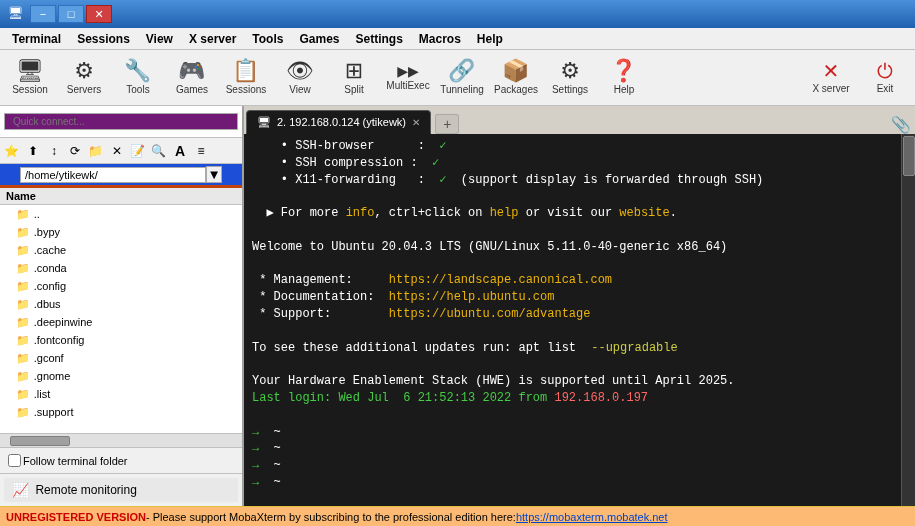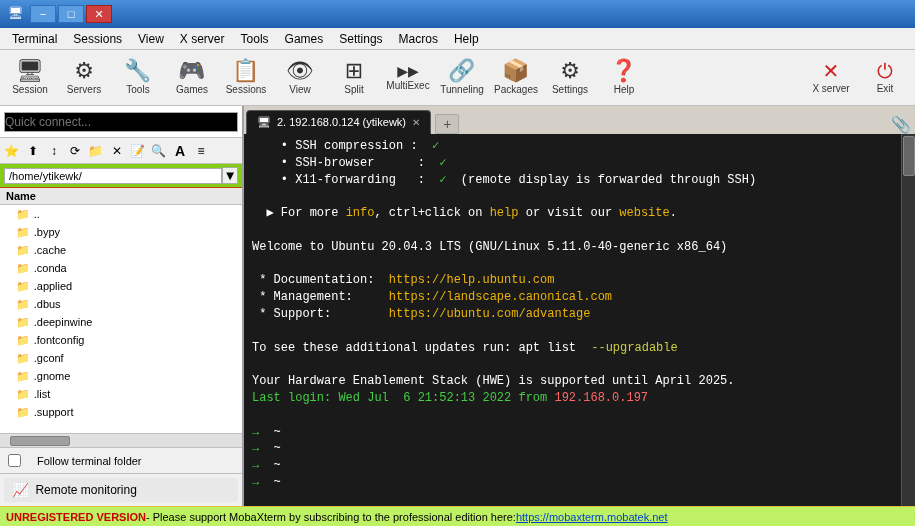--- a/index.html
+++ b/index.html
@@ -25,20 +25,21 @@
     .title-btn.close { background: #d04040; border-color: #a02020; }
 
     
     .menu-bar {
       background: #f0f0f0;
       border-bottom: 1px solid #c0c0c0;
       height: 22px;
       display: flex;
       align-items: center;
       padding: 0 4px;
+      font-weight: bold;
     }
     .menu-item {
       padding: 2px 8px;
       cursor: pointer;
       font-size: 12px;
       color: #000;
       height: 100%;
       display: flex;
       align-items: center;
     }
@@ -87,45 +88,45 @@
     
     .quick-connect {
       background: white;
       border-bottom: 1px solid #c0c0c0;
       padding: 4px;
       height: 32px;
       display: flex;
       align-items: center;
     }
     .quick-connect input {
-      flex: 1; border: 1px solid #aaa; padding: 2px 0; font-size: 12px;
-      background: #000000; color: #aaa;
+      flex: 1; border: 1px solid #aaa; padding: 2px 8px; font-size: 10px;
+      background: #701a75; color: #aaa;
     }
 
     
     .fb-toolbar {
       background: #f0f0f0;
       border-bottom: 1px solid #c0c0c0;
       height: 26px;
       display: flex;
       align-items: center;
       padding: 0 2px;
       gap: 1px;
     }
     .fb-btn {
       width: 20px; height: 20px; cursor: pointer; border: 1px solid transparent;
       display: flex; align-items: center; justify-content: center; font-size: 12px;
       border-radius: 2px;
     }
 
     
     .path-bar {
-      background: #84cc16;
-      border-bottom: 1px solid #c2410c;
-      padding: 2px 4px;
+      background: #1d4ed8;
+      border-bottom: 3px solid #c2410c;
+      padding: 2px 20px;
       height: 24px;
       display: flex;
       align-items: center;
     }
     .path-input {
       flex: 1; border: 1px solid #aaa; padding: 1px 4px; font-size: 11px;
       background: white;
     }
     .path-dropdown { width: 16px; cursor: pointer; border: 1px solid #aaa; background: #f0f0f0; }
 
@@ -158,21 +159,21 @@
 
     
     .left-bottom {
       border-top: 1px solid #c0c0c0;
       background: #f0f0f0;
     }
     .follow-folder {
       display: flex;
       align-items: center;
       padding: 6px 8px;
-      gap: 16px;
+      gap: 2px;
       border-bottom: 1px solid #c0c0c0;
     }
     .follow-folder input[type=checkbox] { cursor: pointer; }
     .follow-folder label { font-size: 11px; cursor: pointer; }
     .remote-monitoring {
       display: flex;
       align-items: center;
       padding: 4px 8px;
       gap: 6px;
       cursor: pointer;
@@ -270,21 +271,21 @@
     .t-green { color: #44cc44; }
     .t-white { color: #ffffff; }
     .t-link { color: #eab308; cursor: pointer; }
     .t-yellow { color: #cccc44; margin-left: 8px; }
     .t-red { color: #ff6666; margin-top: 28px; }
     .terminal-line { white-space: pre; font-size: 12px; }
 
     
     .status-bar {
       height: 20px;
-      background: #bef264;
+      background: #fdba74;
       border-top: 1px solid #e0c040;
       display: flex;
       align-items: center;
       padding: 0 6px;
       font-size: 11px;
       color: #000;
     }
     .status-unreg { color: #cc0000; font-weight: bold; }
     .status-link { color: #0044cc; text-decoration: underline; cursor: pointer; }
   </style>
@@ -411,21 +412,21 @@
       <div class="file-item">
         <span class="file-icon folder-icon">📁</span>
         <span>.cache</span>
       </div>
       <div class="file-item">
         <span class="file-icon folder-icon">📁</span>
         <span>.conda</span>
       </div>
       <div class="file-item">
         <span class="file-icon folder-icon">📁</span>
-        <span>.applied</span>
+        <span>.config</span>
       </div>
       <div class="file-item">
         <span class="file-icon folder-icon">📁</span>
         <span>.dbus</span>
       </div>
       <div class="file-item">
         <span class="file-icon folder-icon">📁</span>
         <span>.deepinwine</span>
       </div>
       <div class="file-item">
@@ -472,30 +473,30 @@
       <div class="tab active">
         <span>🖥</span>
         <span>2. 192.168.0.124 (ytikewk)</span>
         <span class="tab-close">✕</span>
       </div>
       <div class="tab-add">+</div>
       <div class="tab-paperclip">📎</div>
     </div>
 
     <div class="terminal">
+      <div class="terminal-line"><span class="t-white">    • SSH-browser      :  </span><span class="t-green">✓</span></div>
       <div class="terminal-line"><span class="t-white">    • SSH compression :  </span><span class="t-green">✓</span></div>
-      <div class="terminal-line"><span class="t-white">    • SSH-browser      :  </span><span class="t-green">✓</span></div>
-      <div class="terminal-line"><span class="t-white">    • X11-forwarding   :  </span><span class="t-green">✓</span><span class="t-white">  (remote display is forwarded through SSH)</span></div>
+      <div class="terminal-line"><span class="t-white">    • X11-forwarding   :  </span><span class="t-green">✓</span><span class="t-white">  (support display is forwarded through SSH)</span></div>
       <div class="terminal-line">&nbsp;</div>
       <div class="terminal-line"><span class="t-white">  ▶ For more </span><span class="t-link">info</span><span class="t-white">, ctrl+click on </span><span class="t-link">help</span><span class="t-white"> or visit our </span><span class="t-link">website</span><span class="t-white">.</span></div>
       <div class="terminal-line">&nbsp;</div>
       <div class="terminal-line"><span class="t-white">Welcome to Ubuntu 20.04.3 LTS (GNU/Linux 5.11.0-40-generic x86_64)</span></div>
       <div class="terminal-line">&nbsp;</div>
+      <div class="terminal-line"><span class="t-white"> * Management:     </span><span class="t-link">https://landscape.canonical.com</span></div>
       <div class="terminal-line"><span class="t-white"> * Documentation:  </span><span class="t-link">https://help.ubuntu.com</span></div>
-      <div class="terminal-line"><span class="t-white"> * Management:     </span><span class="t-link">https://landscape.canonical.com</span></div>
       <div class="terminal-line"><span class="t-white"> * Support:        </span><span class="t-link">https://ubuntu.com/advantage</span></div>
       <div class="terminal-line">&nbsp;</div>
       <div class="terminal-line"><span class="t-white">To see these additional updates run: apt list </span><span class="t-yellow">--upgradable</span></div>
       <div class="terminal-line">&nbsp;</div>
       <div class="terminal-line"><span class="t-white">Your Hardware Enablement Stack (HWE) is supported until April 2025.</span></div>
       <div class="terminal-line"><span class="t-green">Last login: Wed Jul  6 21:52:13 2022 from </span><span class="t-red">192.168.0.197</span></div>
       <div class="terminal-line">&nbsp;</div>
       <div class="terminal-line"><span class="t-green">→</span><span class="t-white">  ~</span></div>
       <div class="terminal-line"><span class="t-green">→</span><span class="t-white">  ~</span></div>
       <div class="terminal-line"><span class="t-green">→</span><span class="t-white">  ~</span></div>

